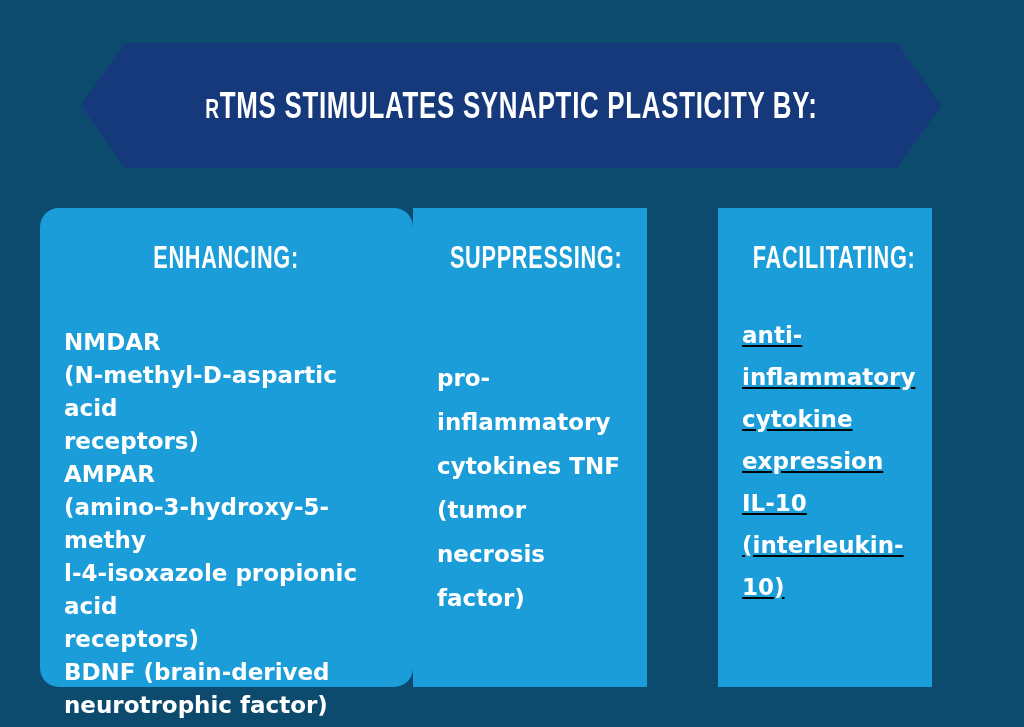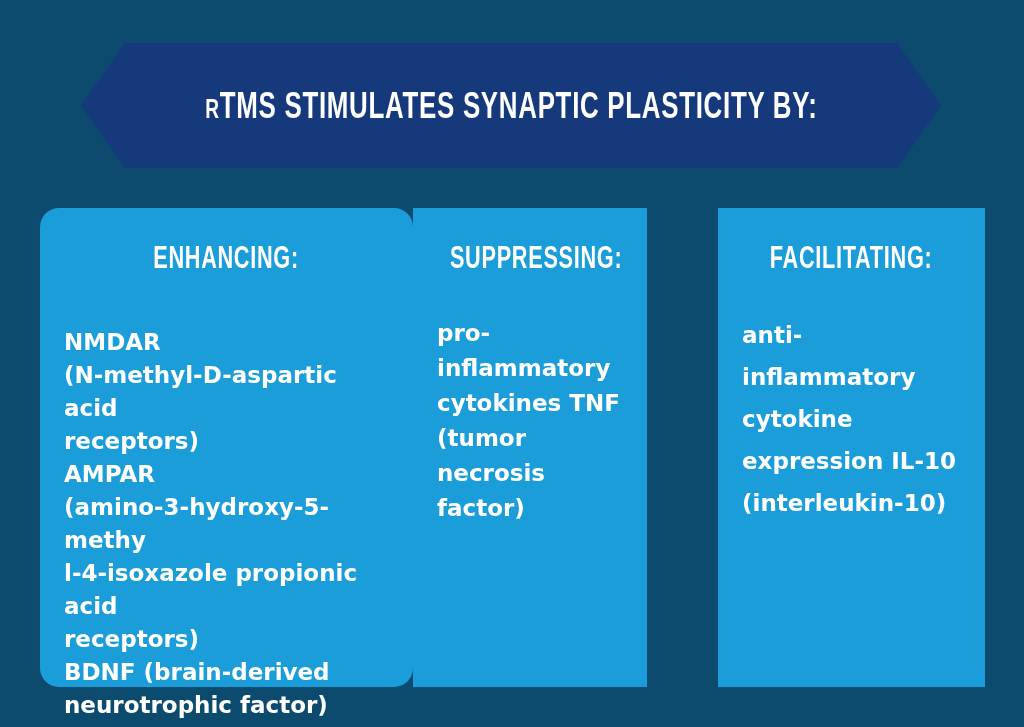--- a/index.html
+++ b/index.html
@@ -46,21 +46,21 @@
     position: absolute;
     top: 208px;
     height: 479px;
     background: var(--blue, #1B9DD9);
     box-sizing: border-box;
     padding-top: 32px;
     text-align: center;
   }
   .col-1 { left: 40px;  width: 373px; border-radius: 19px; }
   .col-2 { left: 413px; width: 234px; }
-  .col-3 { left: 718px; width: 267px; }
+  .col-3 { left: 718px; width: 214px; text-decoration: underline; }
   .column-header {
     display: inline-block;
     color: #ffffff;
     font-weight: bold;
     font-size: 31px;
     letter-spacing: 1px;
     text-transform: uppercase;
     white-space: nowrap;
     transform: scaleX(0.70);
     transform-origin: center center;
@@ -70,21 +70,21 @@
     margin-top: 50px;
     padding: 0 24px;
     color: #ffffff;
     font-family: "DejaVu Sans", sans-serif;
     font-weight: bold;
     font-size: 23px;
     line-height: 33px;
     white-space: pre-line;
     text-align: left;
   }
-  .col-2 .column-body { margin-top: 40px; line-height: 35px; }
+  .col-2 .column-body { margin-top: 80px; line-height: 44px; }
   .col-3 .column-body { margin-top: 38px; line-height: 42px; }
 </style>
 </head>
 <body>
 
 <div class="canvas">
 
   <div class="banner">
     <span class="banner-title">rTMS STIMULATES SYNAPTIC PLASTICITY BY:</span>
   </div>

